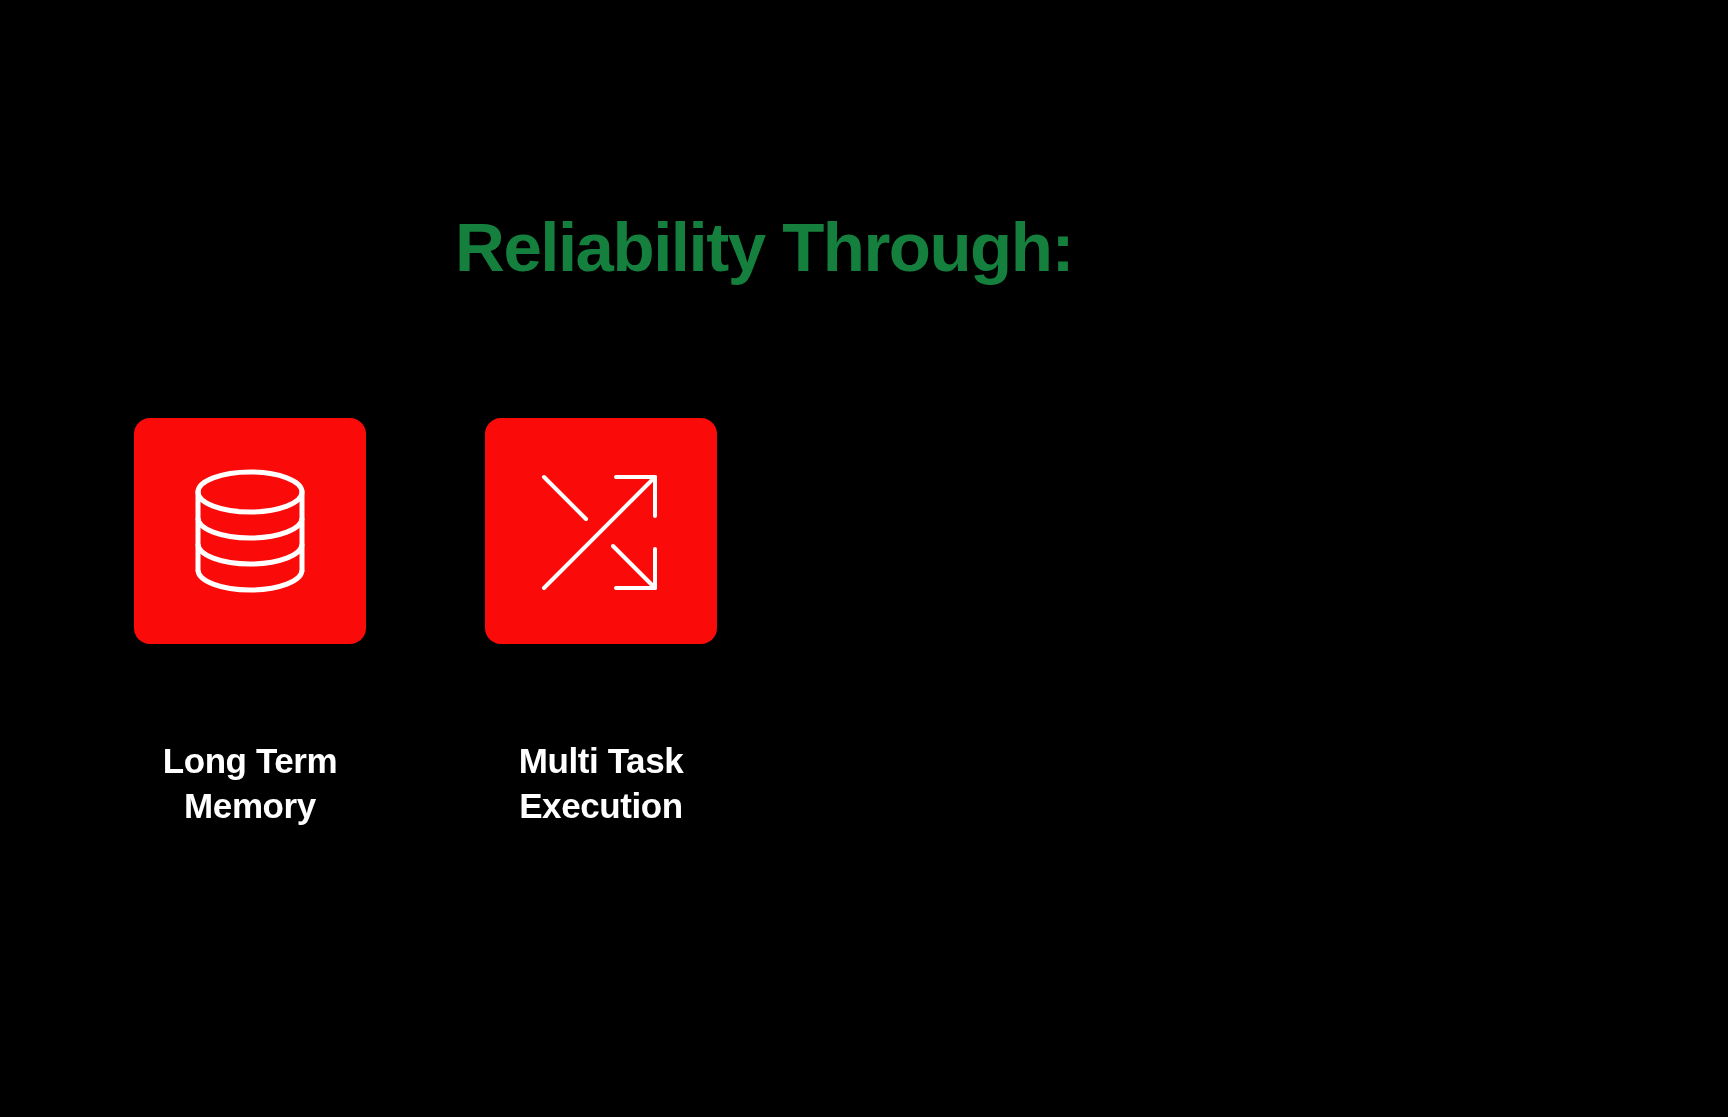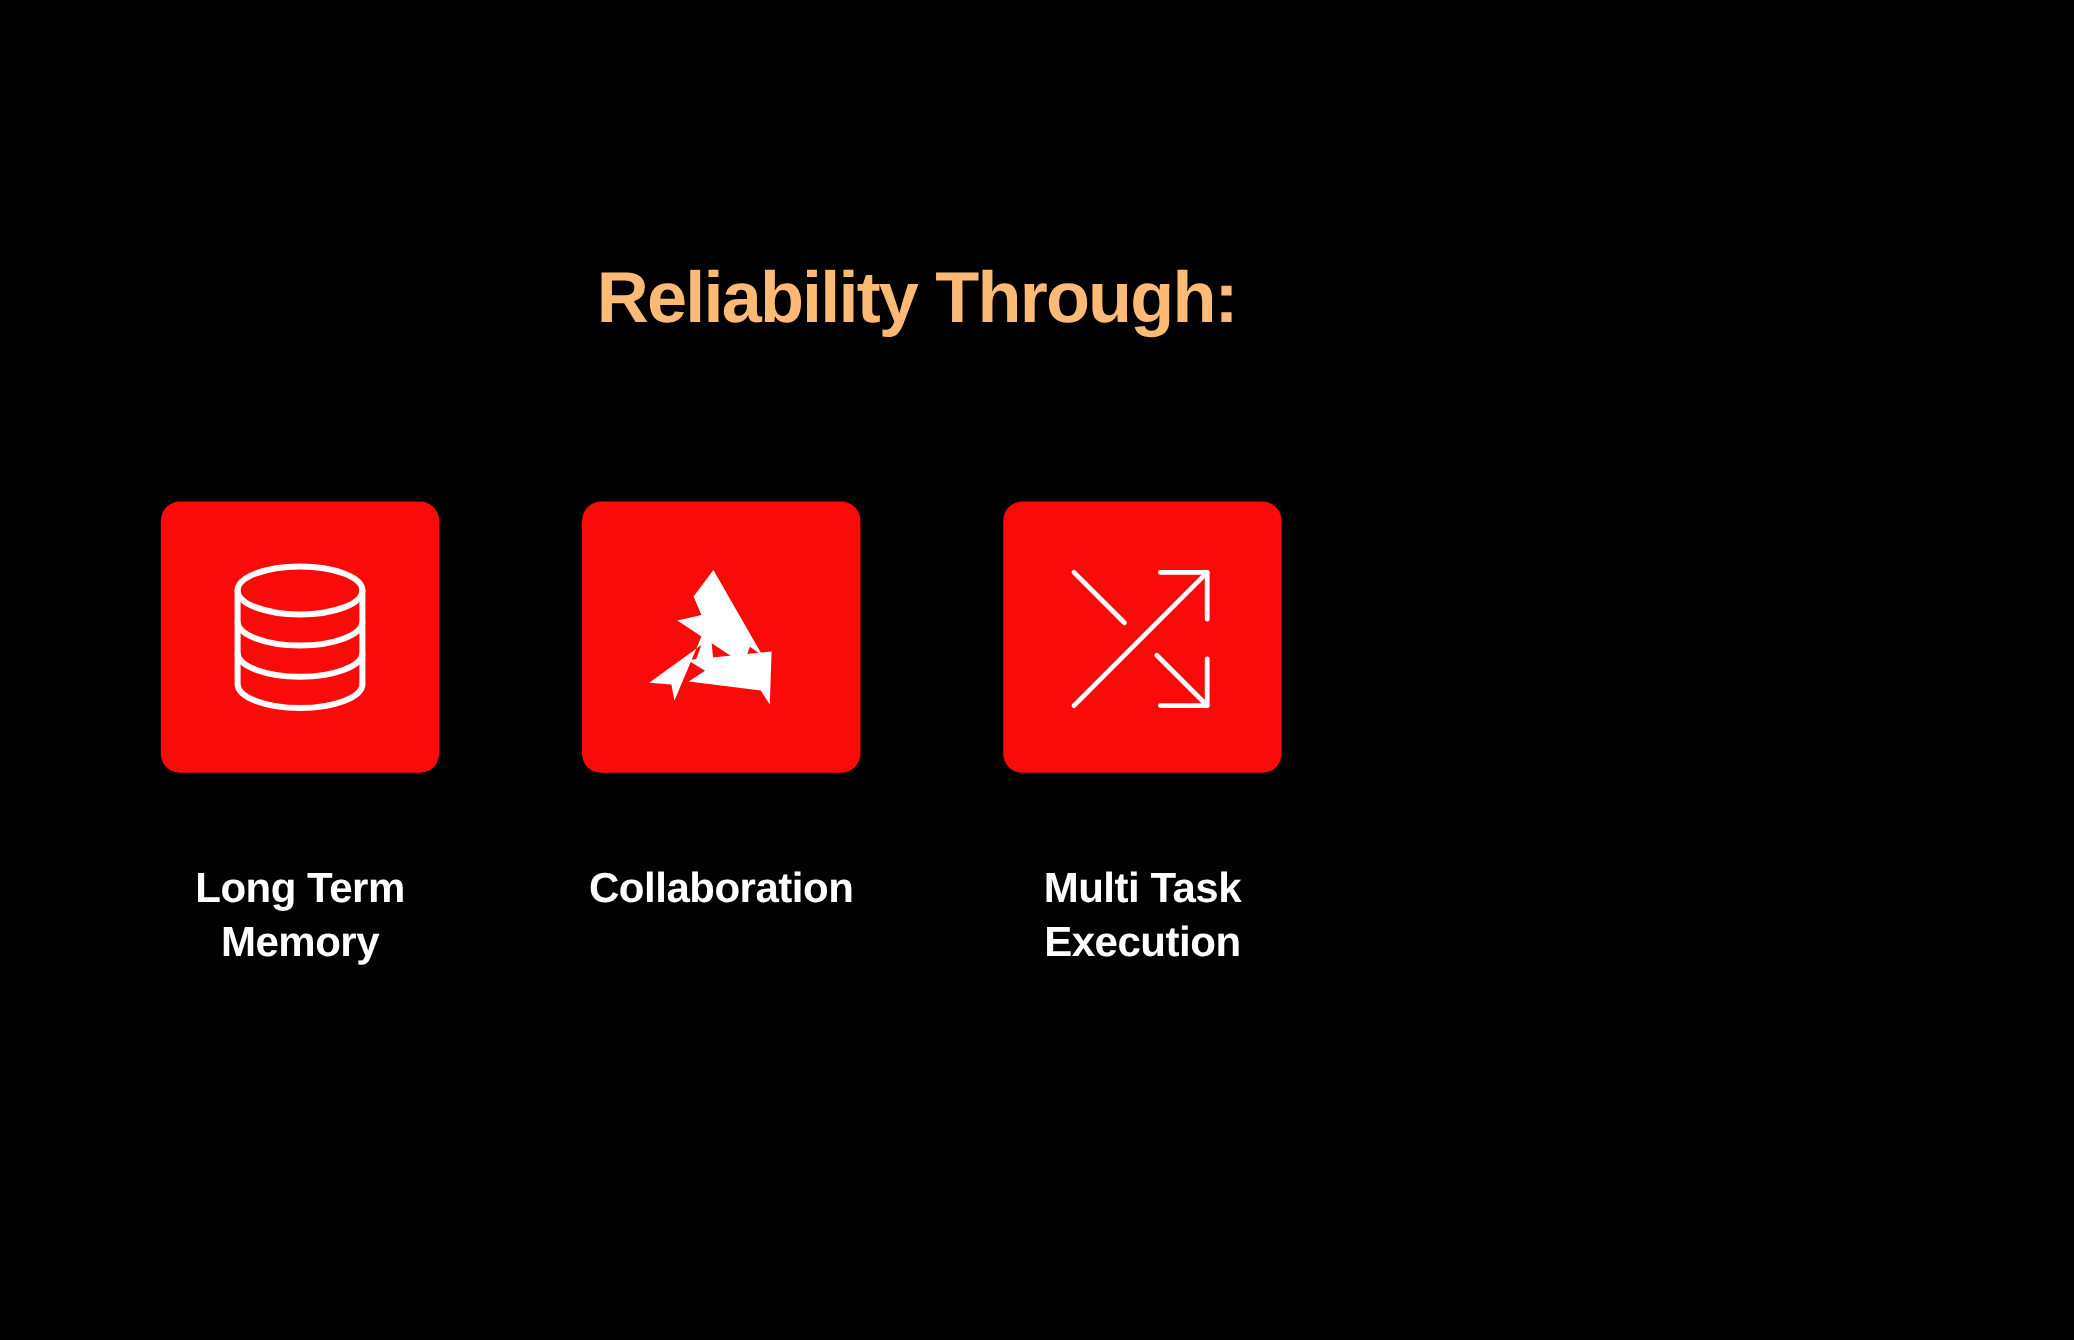--- a/index.html
+++ b/index.html
@@ -20,24 +20,24 @@
     width: 1728px;
     height: 1117px;
     background: #000000;
   }
   .slide-title {
     position: absolute;
     top: 196px;
     left: 0;
     width: 1528px;
     text-align: center;
-    color: #fdba74;
+    color: #15803d;
     font-family: "Liberation Sans", sans-serif;
     font-weight: bold;
-    font-size: 60px;
+    font-size: 69px;
     line-height: 104px;
     letter-spacing: -1.5px;
     white-space: nowrap;
   }
   .cards-row {
     position: absolute;
     top: 418px;
     left: 134px;
     width: 1460px;
     height: 460px;
@@ -45,20 +45,21 @@
     flex-direction: row;
     justify-content: flex-start;
     align-items: flex-start;
   }
   .card-col {
     width: 232px;
     margin-right: 119px;
     display: flex;
     flex-direction: column;
     align-items: center;
+    gap: 20px;
   }
   .card-col:last-child {
     margin-right: 0;
   }
   .icon-tile {
     width: 232px;
     height: 226px;
     border-radius: 16px;
     background: #FA0B09;
     display: flex;
@@ -101,35 +102,20 @@
             <path d="M6 49 A52 20 0 0 0 110 49" stroke="#ffffff" stroke-width="5" fill="none"></path>
             <path d="M6 75 A52 20 0 0 0 110 75" stroke="#ffffff" stroke-width="5" fill="none"></path>
           </svg>
         </span>
       </div>
       <div class="card-label">Long Term
 Memory</div>
     </div>
 
 
-    <div class="card-col">
-      <div class="icon-tile" style="background: rgb(250, 11, 9);">
-        <span>
-          <svg width="124" height="116" viewBox="0 0 124 116" fill="none">
-
-            <path d="M55.5 2 L96.5 73.5 L86.0 66.0 L80.5 80.5 L25.5 44.0 L45.5 39.5 L39.0 24.0 Z" fill="#ffffff"></path>
-
-            <path d="M104.0 70.0 L102.5 114.0 L95.0 102.5 L35.0 95.0 L48.5 86.0 L34.0 77.0 Z" fill="#ffffff"></path>
-
-            <path d="M52.0 42.0 L23.0 111.0 L20.5 97.5 L2.0 96.0 L45.5 64.5 L40.0 79.5 L55.5 78.0 Z" fill="#ffffff"></path>
-          </svg>
-        </span>
-      </div>
-      <div class="card-label">Collaboration</div>
-    </div>
 
     <div class="card-col">
       <div class="icon-tile" style="background: rgb(250, 11, 9);">
         <span>
           <svg width="126" height="126" viewBox="0 0 126 126" fill="none">
 
             <path d="M6 120 L117 9" stroke="#ffffff" stroke-width="4" stroke-linecap="round"></path>
 
             <path d="M78 9 H117 V48" stroke="#ffffff" stroke-width="4" stroke-linecap="round" stroke-linejoin="round" fill="none"></path>
 

